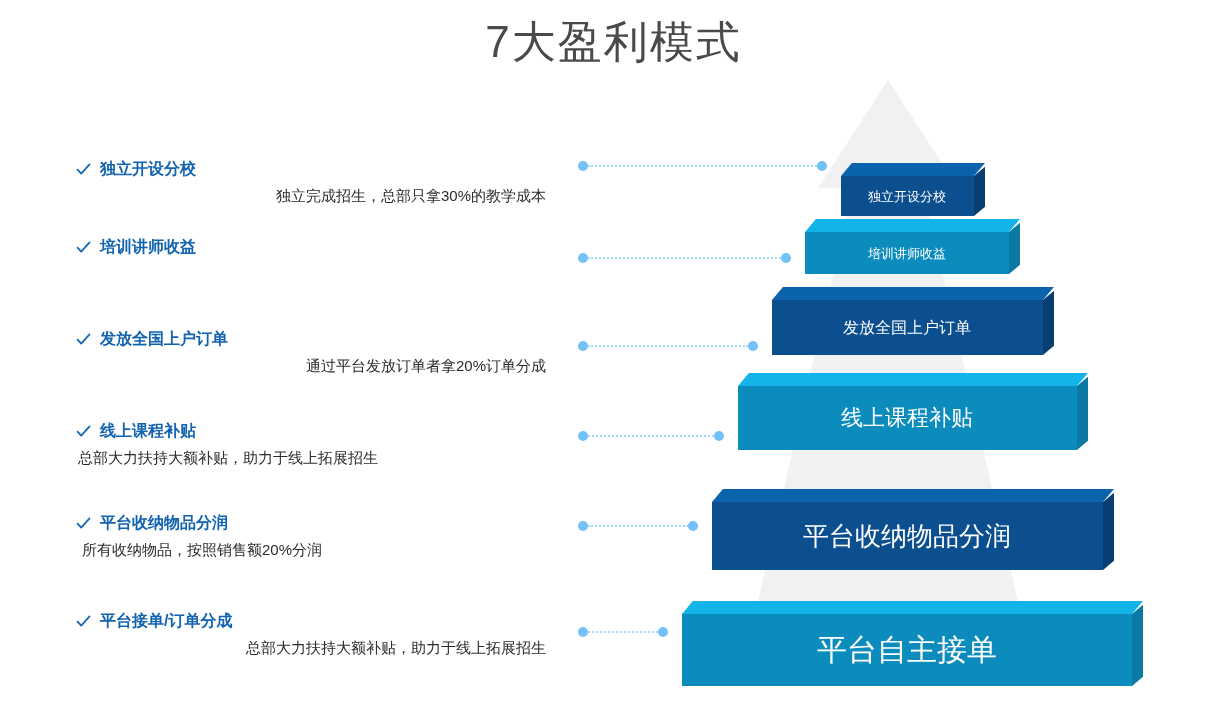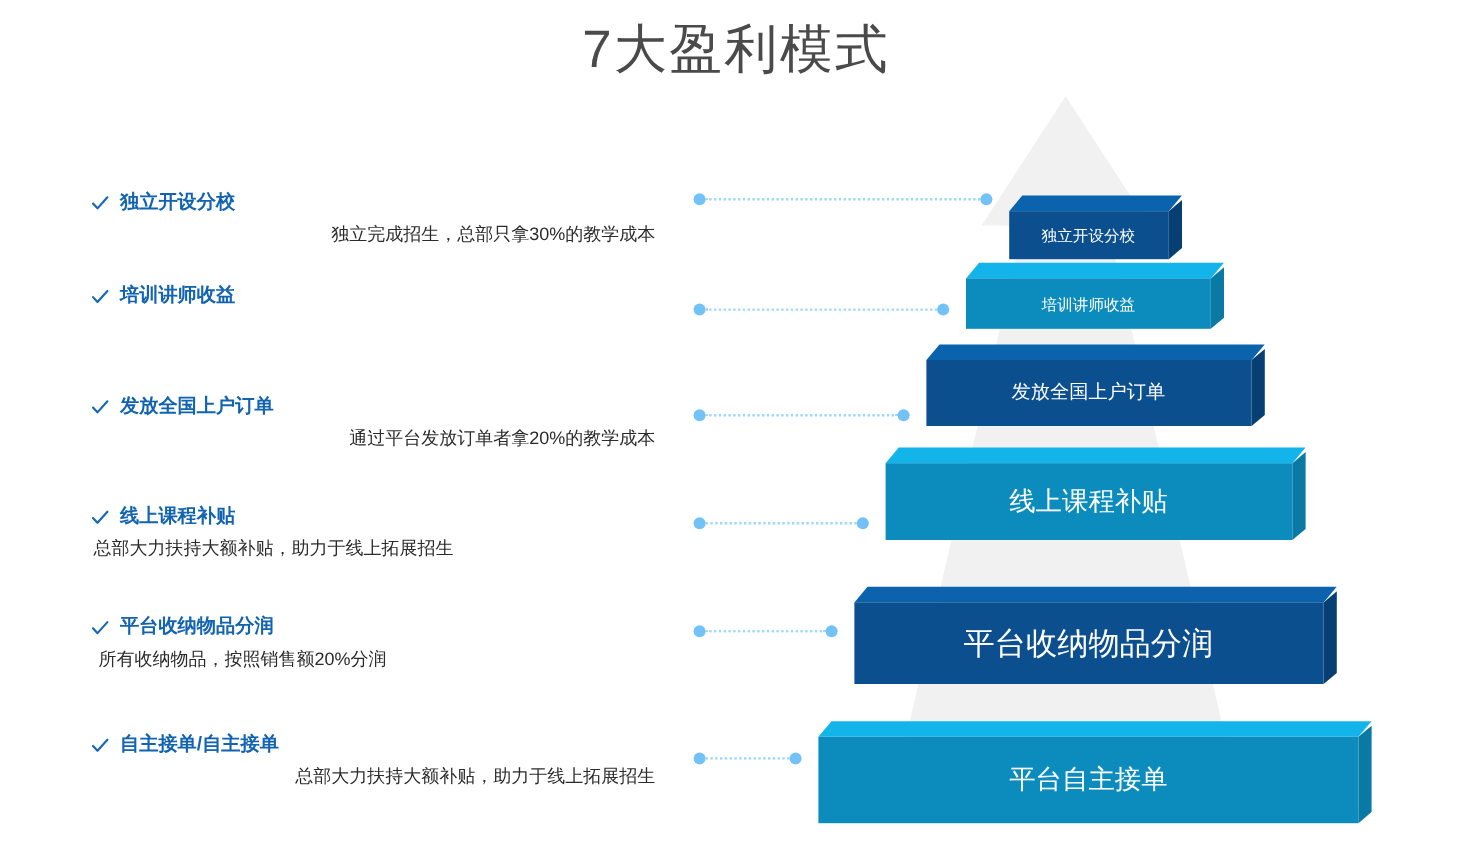--- a/index.html
+++ b/index.html
@@ -185,21 +185,21 @@
           <span class="feature-title">培训讲师收益</span>
         </div>
       </div>
       <div class="feature-item" style="top: 180px;">
         <div class="feature-head">
           <svg class="check-icon" viewBox="0 0 16 16" aria-hidden="true">
             <path d="M1.6 8.1 L5.6 12.4 L14.4 2.6" fill="none" stroke="#1468b4" stroke-width="1.9" stroke-linecap="round" stroke-linejoin="round"></path>
           </svg>
           <span class="feature-title">发放全国上户订单</span>
         </div>
-        <div class="feature-desc indent-0">通过平台发放订单者拿20%的教学成本</div>
+        <div class="feature-desc indent-0">通过平台发放订单者拿20%订单分成</div>
       </div>
       <div class="feature-item" style="top: 272px;">
         <div class="feature-head">
           <svg class="check-icon" viewBox="0 0 16 16" aria-hidden="true">
             <path d="M1.6 8.1 L5.6 12.4 L14.4 2.6" fill="none" stroke="#1468b4" stroke-width="1.9" stroke-linecap="round" stroke-linejoin="round"></path>
           </svg>
           <span class="feature-title">线上课程补贴</span>
         </div>
         <div class="feature-desc indent-1">总部大力扶持大额补贴，助力于线上拓展招生</div>
       </div>
@@ -210,21 +210,21 @@
           </svg>
           <span class="feature-title">平台收纳物品分润</span>
         </div>
         <div class="feature-desc indent-2">所有收纳物品，按照销售额20%分润</div>
       </div>
       <div class="feature-item" style="top: 462px;">
         <div class="feature-head">
           <svg class="check-icon" viewBox="0 0 16 16" aria-hidden="true">
             <path d="M1.6 8.1 L5.6 12.4 L14.4 2.6" fill="none" stroke="#1468b4" stroke-width="1.9" stroke-linecap="round" stroke-linejoin="round"></path>
           </svg>
-          <span class="feature-title">自主接单/自主接单</span>
+          <span class="feature-title">平台接单/订单分成</span>
         </div>
         <div class="feature-desc indent-0">总部大力扶持大额补贴，助力于线上拓展招生</div>
       </div>
     </div>
 
   <div id="connectors">
       <div class="connector" style="left: 578px; top: 161px; width: 248.5px;">
         <span class="conn-dot"></span>
         <span class="conn-line"></span>
         <span class="conn-dot"></span>
@@ -292,18 +292,18 @@
         <div class="bar-side" style="height: 68px; background: rgb(8, 63, 115);"></div>
         <div class="bar-top" style="background: rgb(10, 99, 172);"></div>
         <div class="bar-face" style="height: 68px; background: rgb(11, 79, 143);">
           <span class="bar-label" style="font-size: 26px;">平台收纳物品分润</span>
         </div>
       </div>
       <div class="bar" style="left: 82px; top: 521px; width: 450px; height: 85px;">
         <div class="bar-side" style="height: 72px; background: rgb(10, 122, 164);"></div>
         <div class="bar-top" style="background: rgb(18, 180, 234);"></div>
         <div class="bar-face" style="height: 72px; background: rgb(11, 140, 189);">
-          <span class="bar-label" style="font-size: 22px; text-align: center;">平台自主接单</span>
+          <span class="bar-label" style="font-size: 30px; text-align: center;">平台自主接单</span>
         </div>
       </div>
     </div>
 
 </div>
 
 </body></html>

